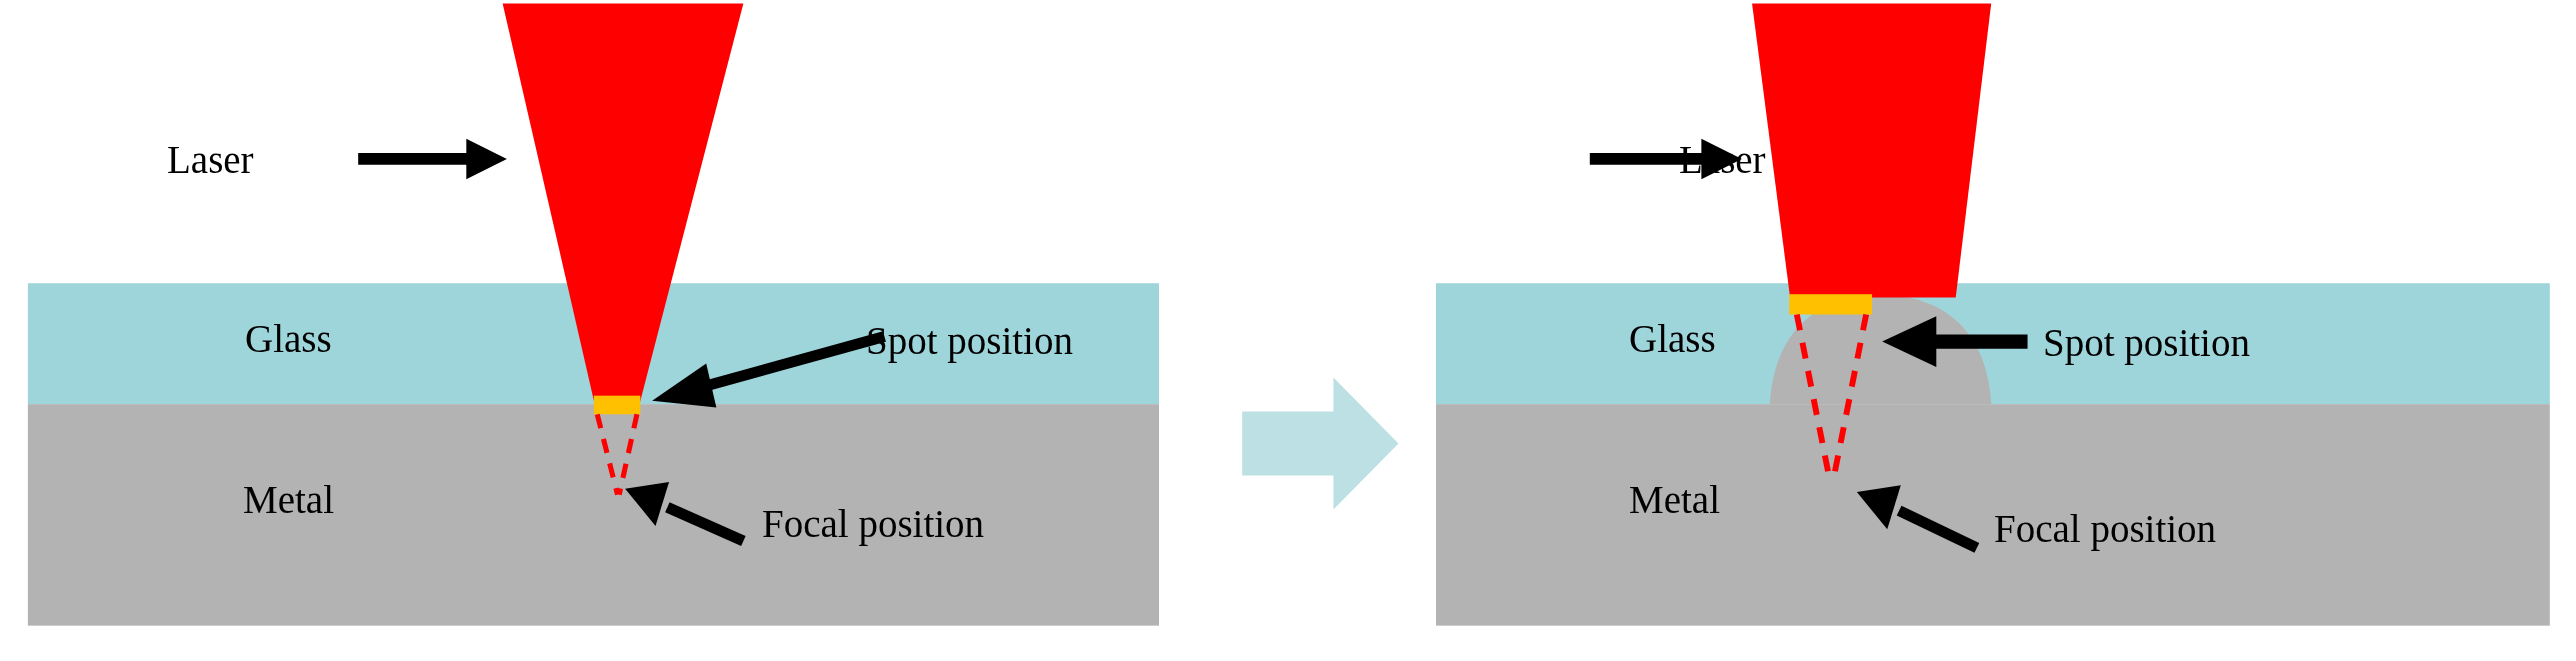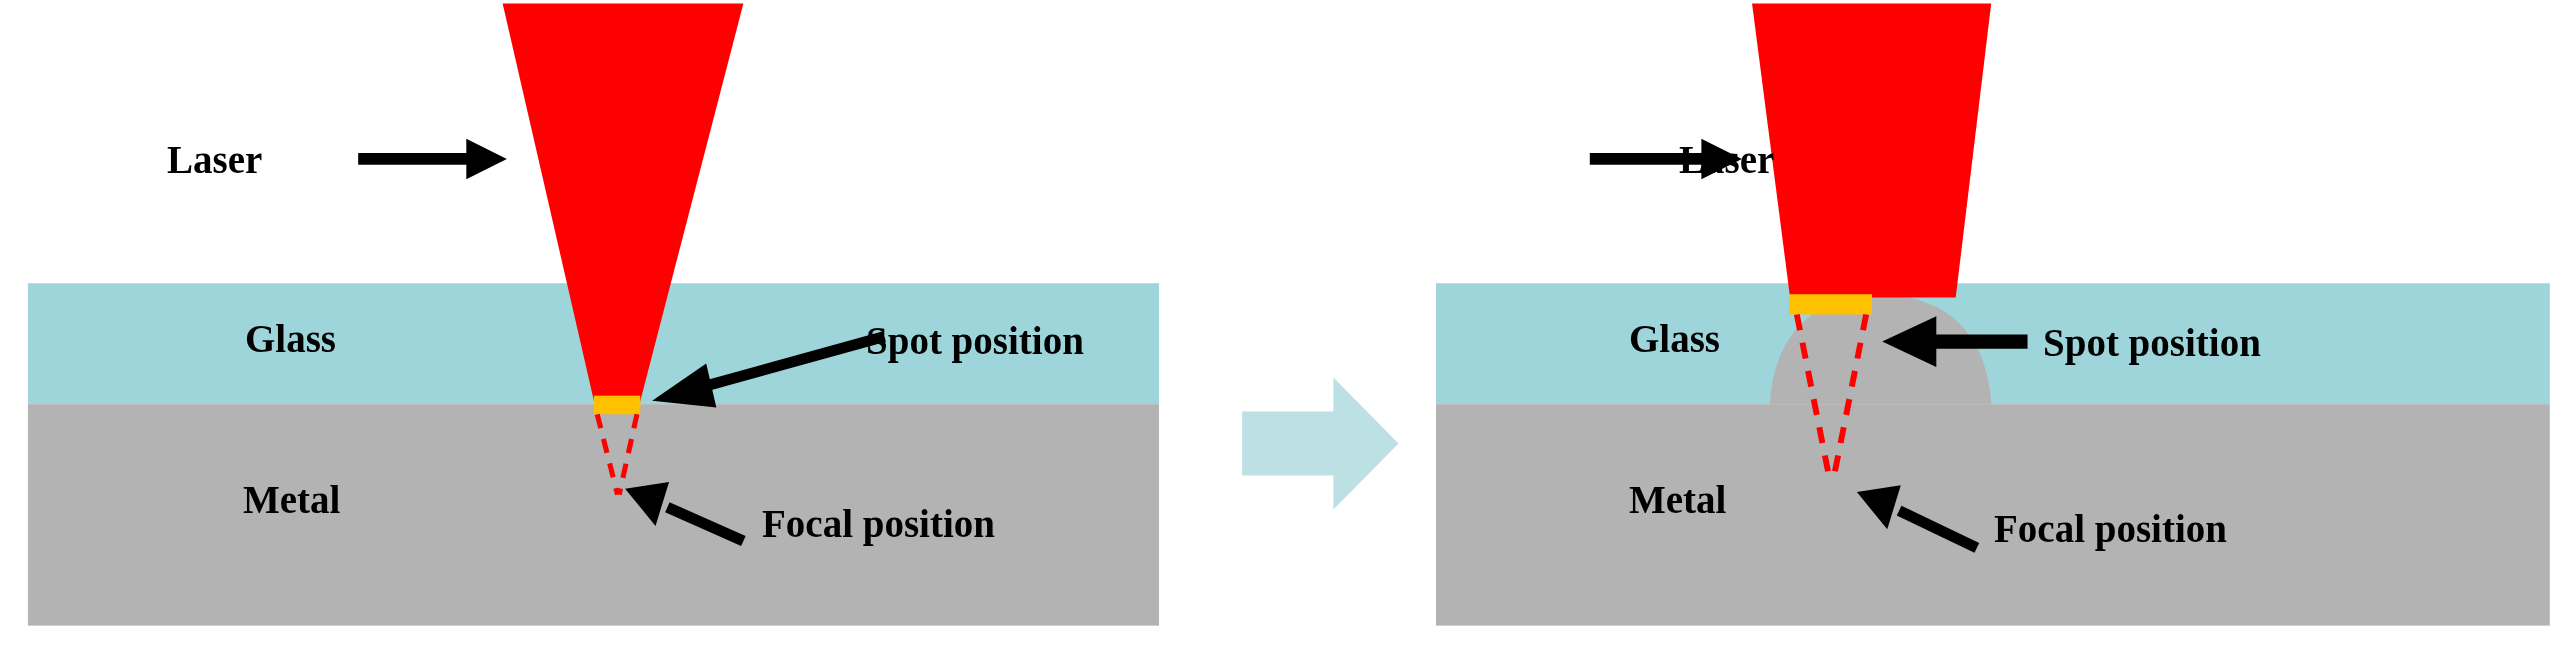--- a/index.html
+++ b/index.html
@@ -32,21 +32,21 @@
     position: absolute;
     left: 0; top: 0;
     width: 100%;
     height: 100%;
     display: block;
   }
 
   .label {
     position: absolute;
     font-family: "Liberation Serif", "DejaVu Serif", serif;
-    font-weight: bold;
+    font-weight: normal;
     color: #000000;
     white-space: nowrap;
     line-height: 1;
   }
   .label-lg { font-size: 39px; }
 
   .transition {
     position: absolute;
     left: 1242px;
     top: 359px;

